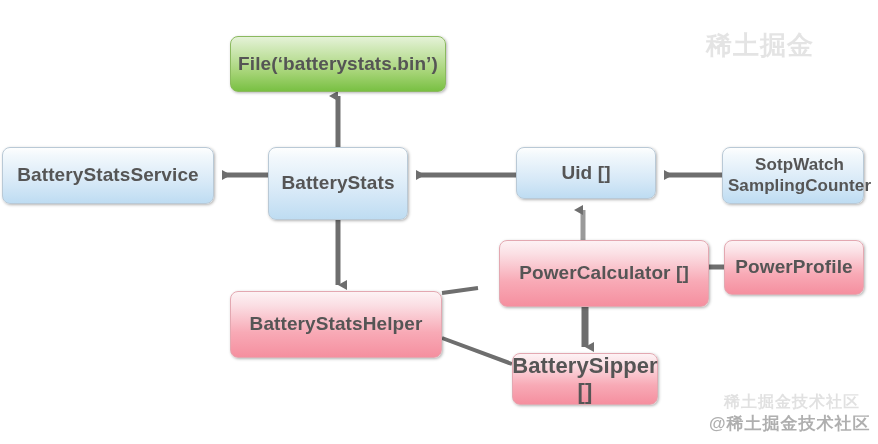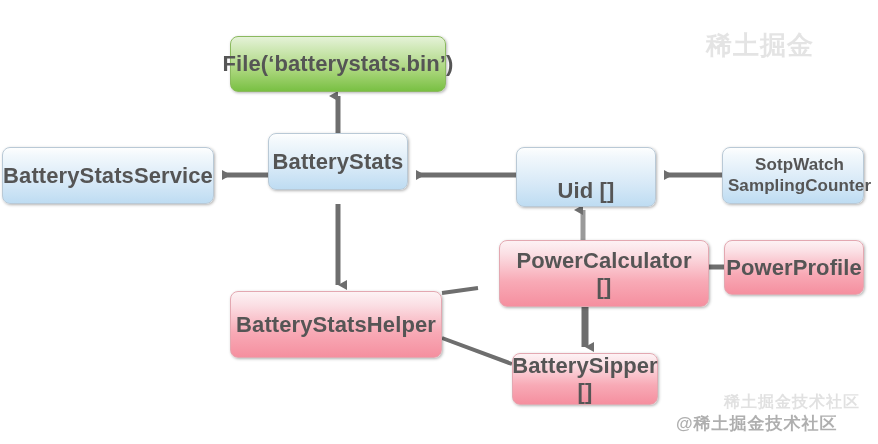--- a/index.html
+++ b/index.html
@@ -24,21 +24,21 @@
   }
   .node {
     position: absolute;
     box-sizing: border-box;
     border-radius: 8px;
     display: flex;
     align-items: center;
     justify-content: center;
     text-align: center;
     color: #555555;
-    font-size: 22px;
+    font-size: 19px;
     font-weight: 700;
     letter-spacing: 0.1px;
     line-height: 1.18;
     padding: 2px 8px;
     box-shadow: 1px 1px 3px rgba(0,0,0,0.30);
     z-index: 2;
   }
   .node-blue {
     background: linear-gradient(to bottom, #fdfefe 0%, #f2f8fc 14%, #d7e9f7 62%, #bedcf2 100%);
     border: 1px solid #b9c9d6;
@@ -58,21 +58,21 @@
     color: rgba(130,130,130,0.30);
     font-size: 21px;
     font-weight: 700;
     letter-spacing: 1px;
     user-select: none;
     z-index: 1;
     white-space: nowrap;
   }
   .wm-top { left: 706px; top: 28px; font-size: 26px; color: rgba(120,120,120,0.20); }
   .wm-bot-1 { left: 700px; top: 392px; font-size: 16px; color: rgba(120,120,120,0.22); margin-left: 24px; }
-  .wm-bot-2 { left: 676px; top: 412px; font-size: 17px; color: rgba(110,110,110,0.55); }
+  .wm-bot-2 { left: 709px; top: 412px; font-size: 17px; color: rgba(110,110,110,0.55); }
 </style>
 </head>
 <body>
 
 <div id="canvas">
 
   <svg id="edge-layer" width="878" height="444" viewBox="0 0 878 444" xmlns="http://www.w3.org/2000/svg">
     <defs>
       <marker id="arw-left" markerWidth="10" markerHeight="10" refX="9" refY="5" orient="auto" markerUnits="userSpaceOnUse">
         <path d="M9,0 L9,10 L0,5 z" fill="#6e6e6e"></path>
@@ -127,25 +127,25 @@
   </svg>
 
   <div class="node node-green" style="left:230px; top:36px; width:216px; height:56px;">
     <span class="node-label">File(‘batterystats.bin’)</span>
   </div>
 
   <div class="node node-blue" style="left:2px; top:147px; width:212px; height:57px;text-align:center;">
     <span class="node-label">BatteryStatsService</span>
   </div>
 
-  <div class="node node-blue" style="left:268px; top:133px; width:140px; height:57px;">
+  <div class="node node-blue" style="left:268px; top:147px; width:140px; height:73px;">
     <span class="node-label">BatteryStats</span>
   </div>
 
-  <div class="node node-blue" style="left:516px; top:147px; width:140px; height:60px;align-items:flex-end;">
+  <div class="node node-blue" style="left:516px; top:147px; width:140px; height:52px;">
     <span class="node-label">Uid []</span>
   </div>
 
   <div class="node node-blue" style="left:722px; top:147px; width:142px; height:57px; font-size:17px;padding-left:21px;">
     <span class="node-label">SotpWatch
 SamplingCounter</span>
   </div>
 
   <div class="node node-pink" style="left:478px; top:240px; width:210px; height:67px;margin-left:21px;">
     <span class="node-label">PowerCalculator []</span>

